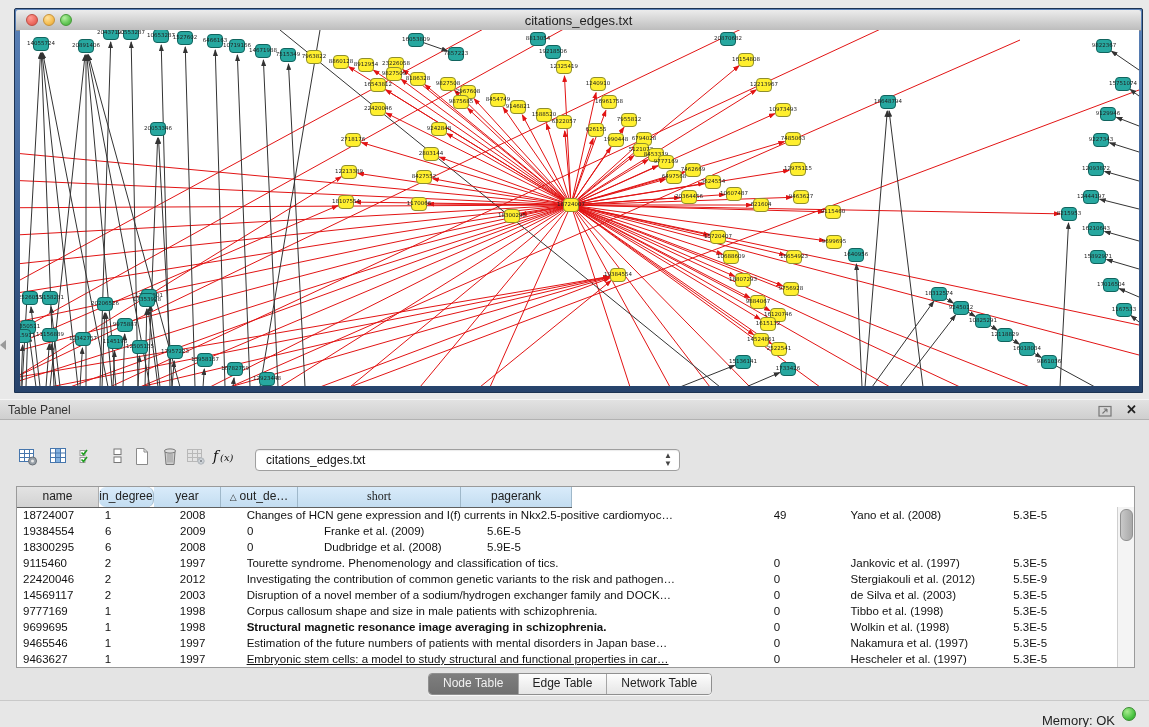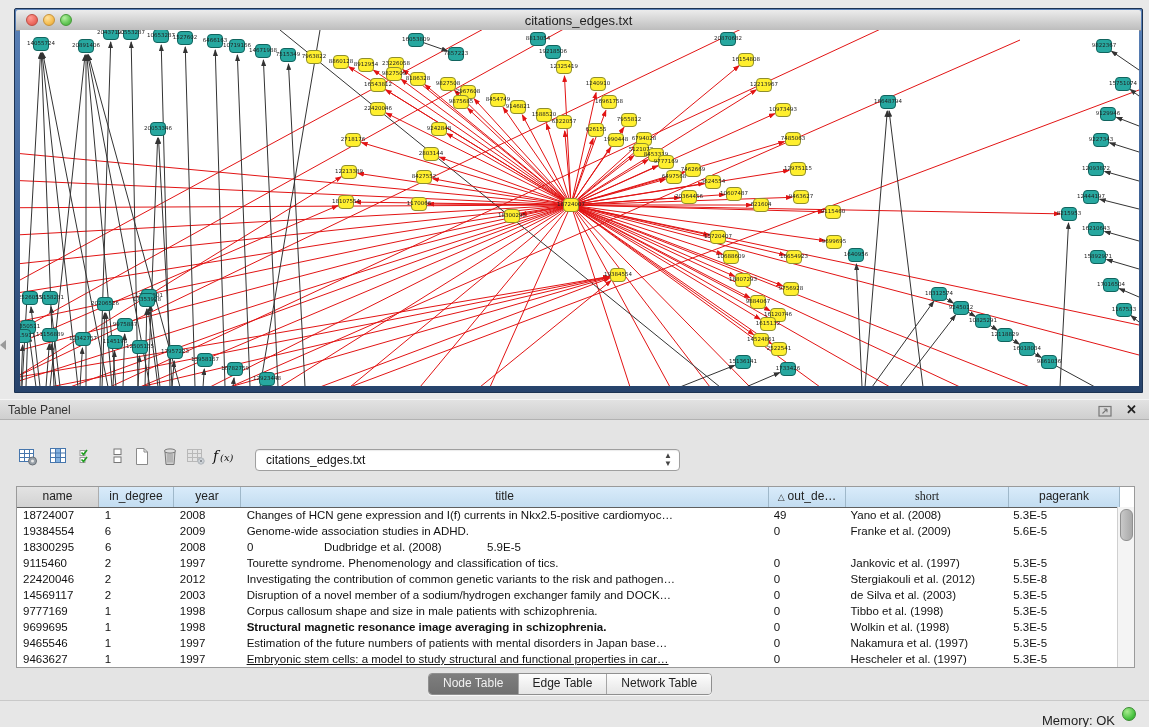--- a/index.html
+++ b/index.html
@@ -774,42 +774,40 @@
       </div>
 
     <div class="combo">
       <span class="combo-value">citations_edges.txt</span>
       <div class="combo-arrows">▲<br>▼</div>
     </div>
 
     <div class="grid">
       <div class="grid-header">
           <div class="hcell gray" style="width: 82px;"><span>name</span></div>
-          <div class="hcell" style="width: 75px;"><span>in_degree</span></div>
+          <div class="hcell" style="width: 55px; border-radius: 7px;"><span>in_degree</span></div>
           <div class="hcell" style="width: 67px;"><span>year</span></div>
-          <div class="hcell" style="width: 528px;"><span>title</span></div>
           <div class="hcell" style="width: 77px;"><span class="sort-glyph">△</span><span>out_de…</span></div>
           <div class="hcell" style="width: 163px; font-family: Liberation Serif, serif;"><span>short</span></div>
           <div class="hcell" style="width: 111px;"><span>pagerank</span></div>
         </div>
       <div class="grid-body">
           <div class="trow">
             <div class="tcell" style="width: 82px;">18724007</div>
             <div class="tcell" style="width: 75px;">1</div>
             <div class="tcell" style="width: 67px;">2008</div>
             <div class="tcell" style="width: 528px;">Changes of HCN gene expression and I(f) currents in Nkx2.5-positive cardiomyoc…</div>
             <div class="tcell" style="width: 77px;">49</div>
             <div class="tcell" style="width: 163px;">Yano et al. (2008)</div>
             <div class="tcell" style="width: 111px;">5.3E-5</div>
           </div>
           <div class="trow">
             <div class="tcell" style="width: 82px;">19384554</div>
             <div class="tcell" style="width: 75px;">6</div>
             <div class="tcell" style="width: 67px;">2009</div>
-            <div class="tcell" style="width: 528px;">Genome-wide association studies in ADHD.</div>
             <div class="tcell" style="width: 77px;">0</div>
             <div class="tcell" style="width: 163px;">Franke et al. (2009)</div>
             <div class="tcell" style="width: 111px;">5.6E-5</div>
           </div>
           <div class="trow">
             <div class="tcell" style="width: 82px;">18300295</div>
             <div class="tcell" style="width: 75px;">6</div>
             <div class="tcell" style="width: 67px;">2008</div>
             <div class="tcell" style="width: 77px;">0</div>
             <div class="tcell" style="width: 163px;">Dudbridge et al. (2008)</div>
@@ -824,21 +822,21 @@
             <div class="tcell" style="width: 163px;">Jankovic et al. (1997)</div>
             <div class="tcell" style="width: 111px;">5.3E-5</div>
           </div>
           <div class="trow">
             <div class="tcell" style="width: 82px;">22420046</div>
             <div class="tcell" style="width: 75px;">2</div>
             <div class="tcell" style="width: 67px;">2012</div>
             <div class="tcell" style="width: 528px;">Investigating the contribution of common genetic variants to the risk and pathogen…</div>
             <div class="tcell" style="width: 77px;">0</div>
             <div class="tcell" style="width: 163px;">Stergiakouli et al. (2012)</div>
-            <div class="tcell" style="width: 111px;">5.5E-8</div>
+            <div class="tcell" style="width: 111px;">5.5E-9</div>
           </div>
           <div class="trow">
             <div class="tcell" style="width: 82px;">14569117</div>
             <div class="tcell" style="width: 75px;">2</div>
             <div class="tcell" style="width: 67px;">2003</div>
             <div class="tcell" style="width: 528px;">Disruption of a novel member of a sodium/hydrogen exchanger family and DOCK…</div>
             <div class="tcell" style="width: 77px;">0</div>
             <div class="tcell" style="width: 163px;">de Silva et al. (2003)</div>
             <div class="tcell" style="width: 111px;">5.3E-5</div>
           </div>

